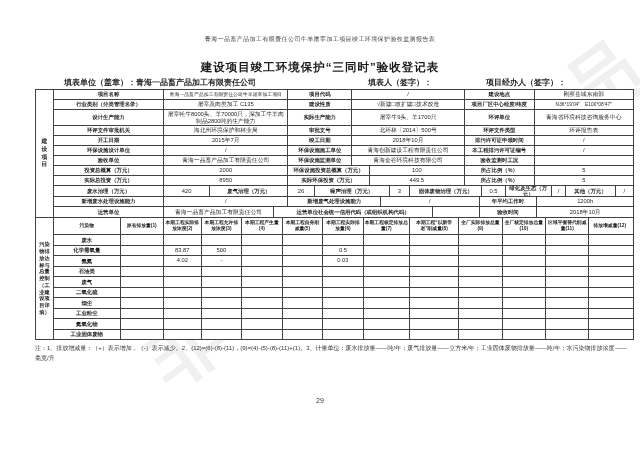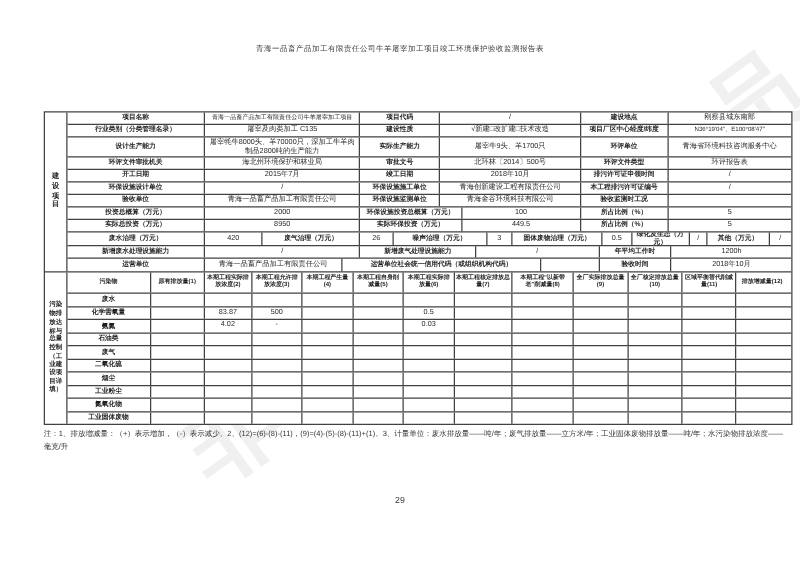--- a/index.html
+++ b/index.html
@@ -44,21 +44,27 @@
   .wm2{left:410px;top:80px;}
 </style>
 </head>
 <body>
 
 <div class="page">
   <div class="wm wm1">非会员</div>
   <div class="wm wm2">非会员</div>
 
   <div class="doc-header">青海一品畜产品加工有限责任公司牛羊屠宰加工项目竣工环境保护验收监测报告表</div>
-
+  <div class="title">建设项目竣工环境保护“三同时”验收登记表</div>
+
+  <div class="meta">
+    <span class="m1">填表单位（盖章）：青海一品畜产品加工有限责任公司</span>
+    <span class="m2">填表人（签字）：</span>
+    <span class="m3">项目经办人（签字）：</span>
+  </div>
 
   <div class="reg-table" id="regTable">
       <div class="section v1">
         <div class="vcell">
           <span class="vlab">建设项目</span>
         </div>
         <div class="sec-body">
           <div class="trow" style="height: 9px;">
             <div class="cell lbl" style="width: 19%;">项目名称</div>
             <div class="cell xs" style="width: 21.5%;">青海一品畜产品加工有限责任公司牛羊屠宰加工项目</div>

